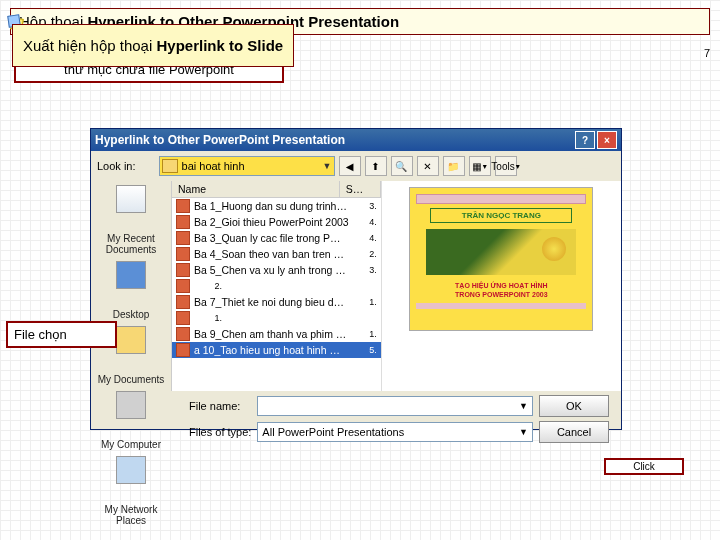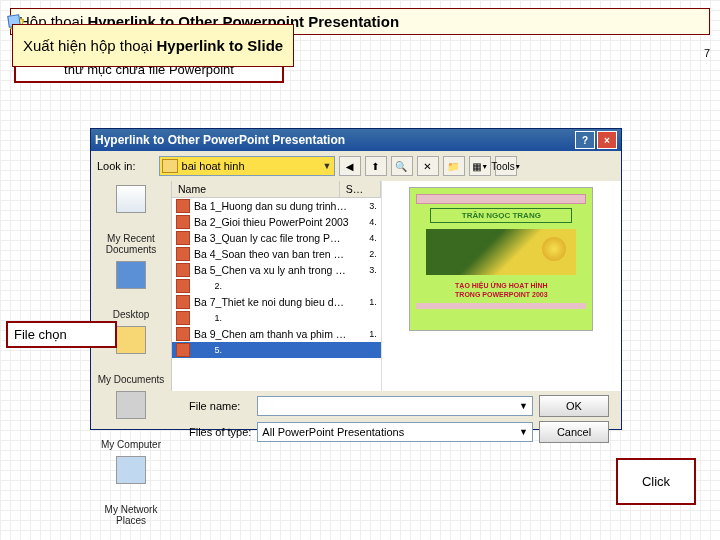--- a/index.html
+++ b/index.html
@@ -34,33 +34,33 @@
 .fhead{display:flex;border-bottom:1px solid #ccc;background:#ece9d8}
 .fhead .c{padding:2px 6px;border-right:1px solid #ccc}
 .fhead .c1{flex:1}
 .fhead .c2{width:28px}
 .frow{display:flex;align-items:center;padding:1px 4px}
 .frow.sel{background:#316ac5;color:#fff}
 .frow .ic{width:12px;height:12px;background:#d9603b;margin-right:4px;border:1px solid #b04020}
 .frow .nm{flex:1;white-space:nowrap;overflow:hidden;text-overflow:ellipsis}
 .frow .sz{width:28px;font-size:9px;text-align:right}
 .preview{flex:1;padding:6px;display:flex;align-items:flex-start;justify-content:center}
-.slide{width:170px;height:130px;background:#bef264;border:1px solid #aaa;padding:6px;font-size:8px}
+.slide{width:170px;height:130px;background:#fde047;border:1px solid #aaa;padding:6px;font-size:8px}
 .slide .bar{height:8px;background:#e8c0c8;border:1px solid #d090a0;margin-bottom:4px}
 .slide .t1{text-align:center;color:#2a7a2a;font-weight:bold;border:1px solid #2a7a2a;padding:2px 4px;margin:4px 14px}
 .slide .img{height:46px;background:linear-gradient(135deg,#3a6a20 40%,#e8d040 60%);margin:6px 10px;position:relative}
 .slide .img:after{content:"";position:absolute;right:10px;top:8px;width:24px;height:24px;background:radial-gradient(#f5e050,#d9a020);border-radius:50%}
 .slide .txt{color:#c01030;font-weight:bold;font-size:7px;text-align:center;line-height:1.3}
 .slide .ft{height:6px;background:#e8c0c8;margin-top:4px}
 .bottom{padding:4px 12px;display:grid;grid-template-columns:80px auto 1fr 70px;gap:4px 6px;align-items:center;font-size:11px}
 .inp{height:18px;border:1px solid #7f9db9;background:#fff;display:flex;align-items:center;padding:0 4px}
 .inp .dd{margin-left:auto;font-size:9px}
 .btn{height:20px;border:1px solid #888;background:linear-gradient(#fff,#ddd);display:flex;align-items:center;justify-content:center;font-size:11px;padding:0 4px}
 .callout2{position:absolute;left:6px;top:313px;width:95px;border:2px solid #8b0000;background:#fff;padding:4px 6px;font-size:13px}
-.callout3{position:absolute;right:24px;top:450px;width:64px;border:2px solid #8b0000;background:#fff;padding:14px 6px;font-size:13px;text-align:center}
+.callout3{position:absolute;right:36px;top:450px;width:64px;border:2px solid #8b0000;background:#fff;padding:1px 6px;font-size:10px;text-align:center}
 .last-text{position:absolute;left:12px;bottom:16px;border:1px solid #7a0000;background:#fef9c3;padding:12px 10px;font-size:15px}
 .last-text b{font-weight:bold}
 .pagenum{position:absolute;right:10px;bottom:24px;font-size:11px}
 .corner{position:absolute;left:8px;bottom:50px;width:18px;height:18px}
 .corner:before{content:"";position:absolute;left:3px;top:3px;width:10px;height:10px;background:#ffea70;border:1px solid #c0a000;transform:rotate(8deg)}
 .corner:after{content:"";position:absolute;left:0;top:0;width:10px;height:10px;background:#9ecbff;border:1px solid #4070b0;transform:rotate(-8deg)}
 </style>
 </head>
 <body>
 <div class="grid-bg"></div>
@@ -167,20 +167,21 @@
                 <span class="ic"></span>
                 <span class="sz">1.</span>
               </div>
               <div class="frow">
                 <span class="ic"></span>
                 <span class="nm">Ba 9_Chen am thanh va phim …</span>
                 <span class="sz">1.</span>
               </div>
               <div class="frow sel">
                 <span class="ic"></span>
+                <span class="nm">a 10_Tao hieu ung hoat hinh …</span>
                 <span class="sz">5.</span>
               </div>
             </div>
       </div>
       <div class="preview">
         <div class="slide">
           <div class="bar"></div>
           <div class="t1">TRẦN NGỌC TRANG</div>
           <div class="img"></div>
           <div class="txt"><span>TẠO HIỆU ỨNG HOẠT HÌNH</span><br><span>TRONG POWERPOINT 2003</span></div>

